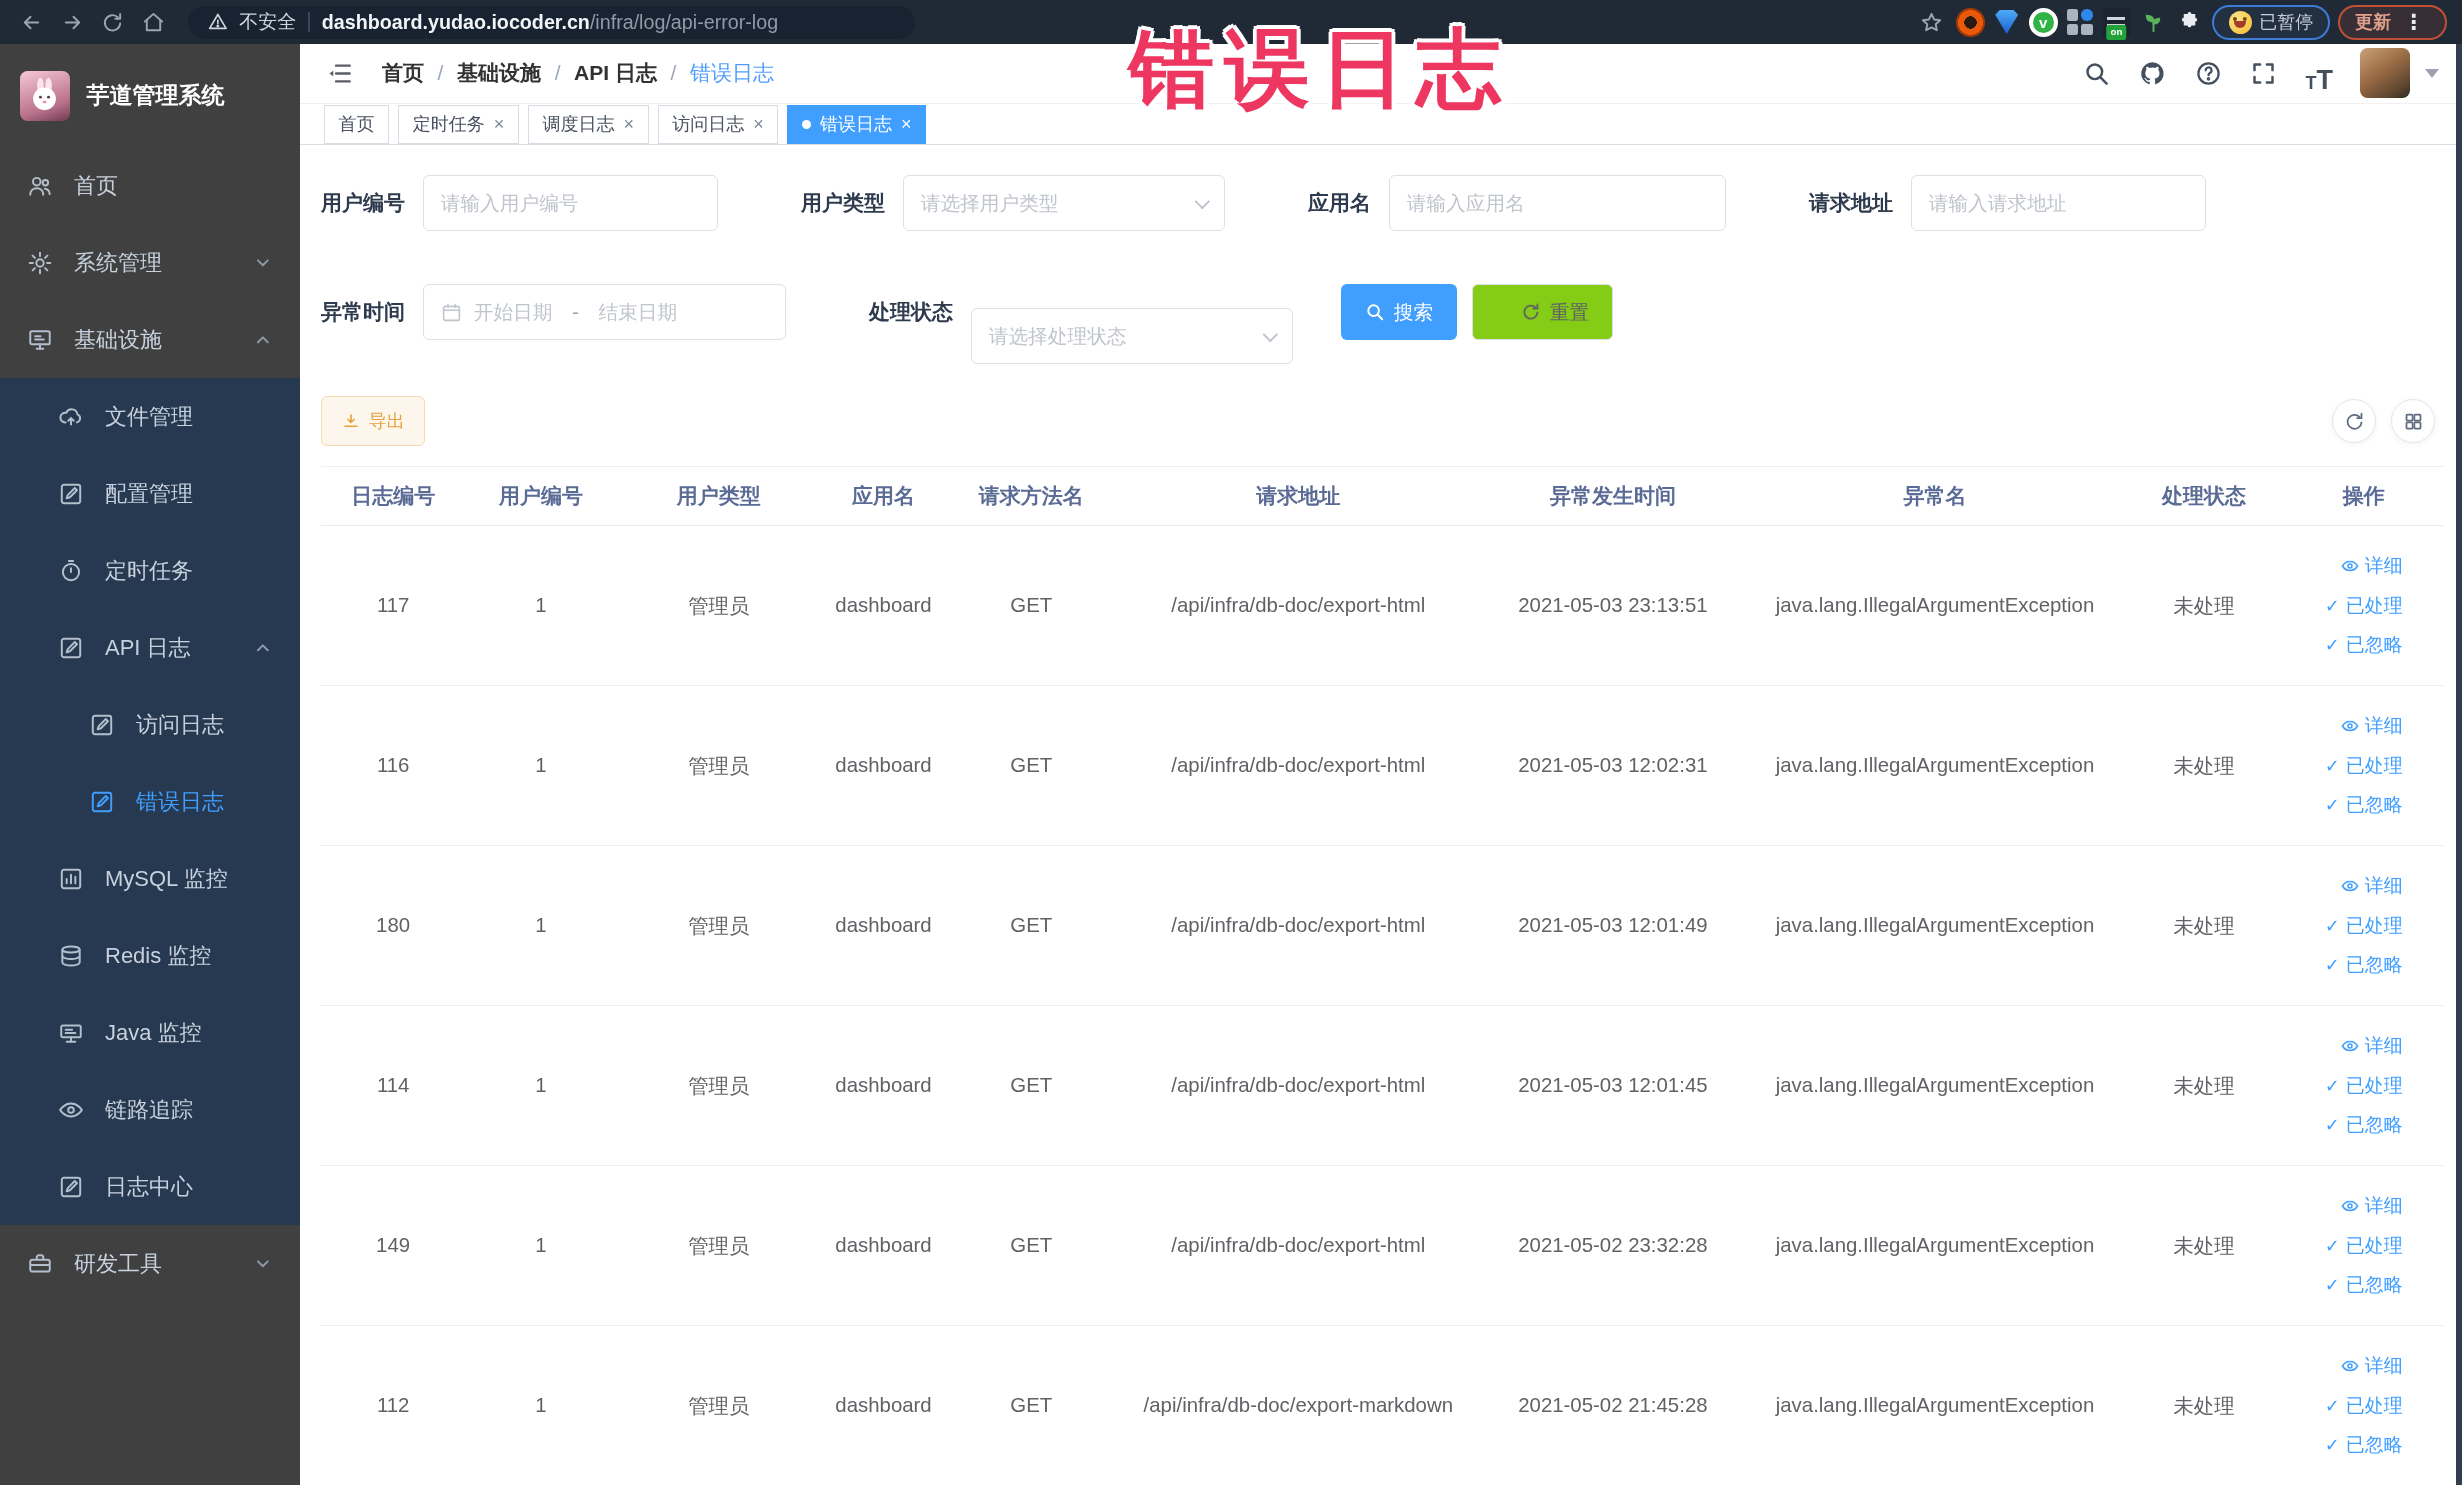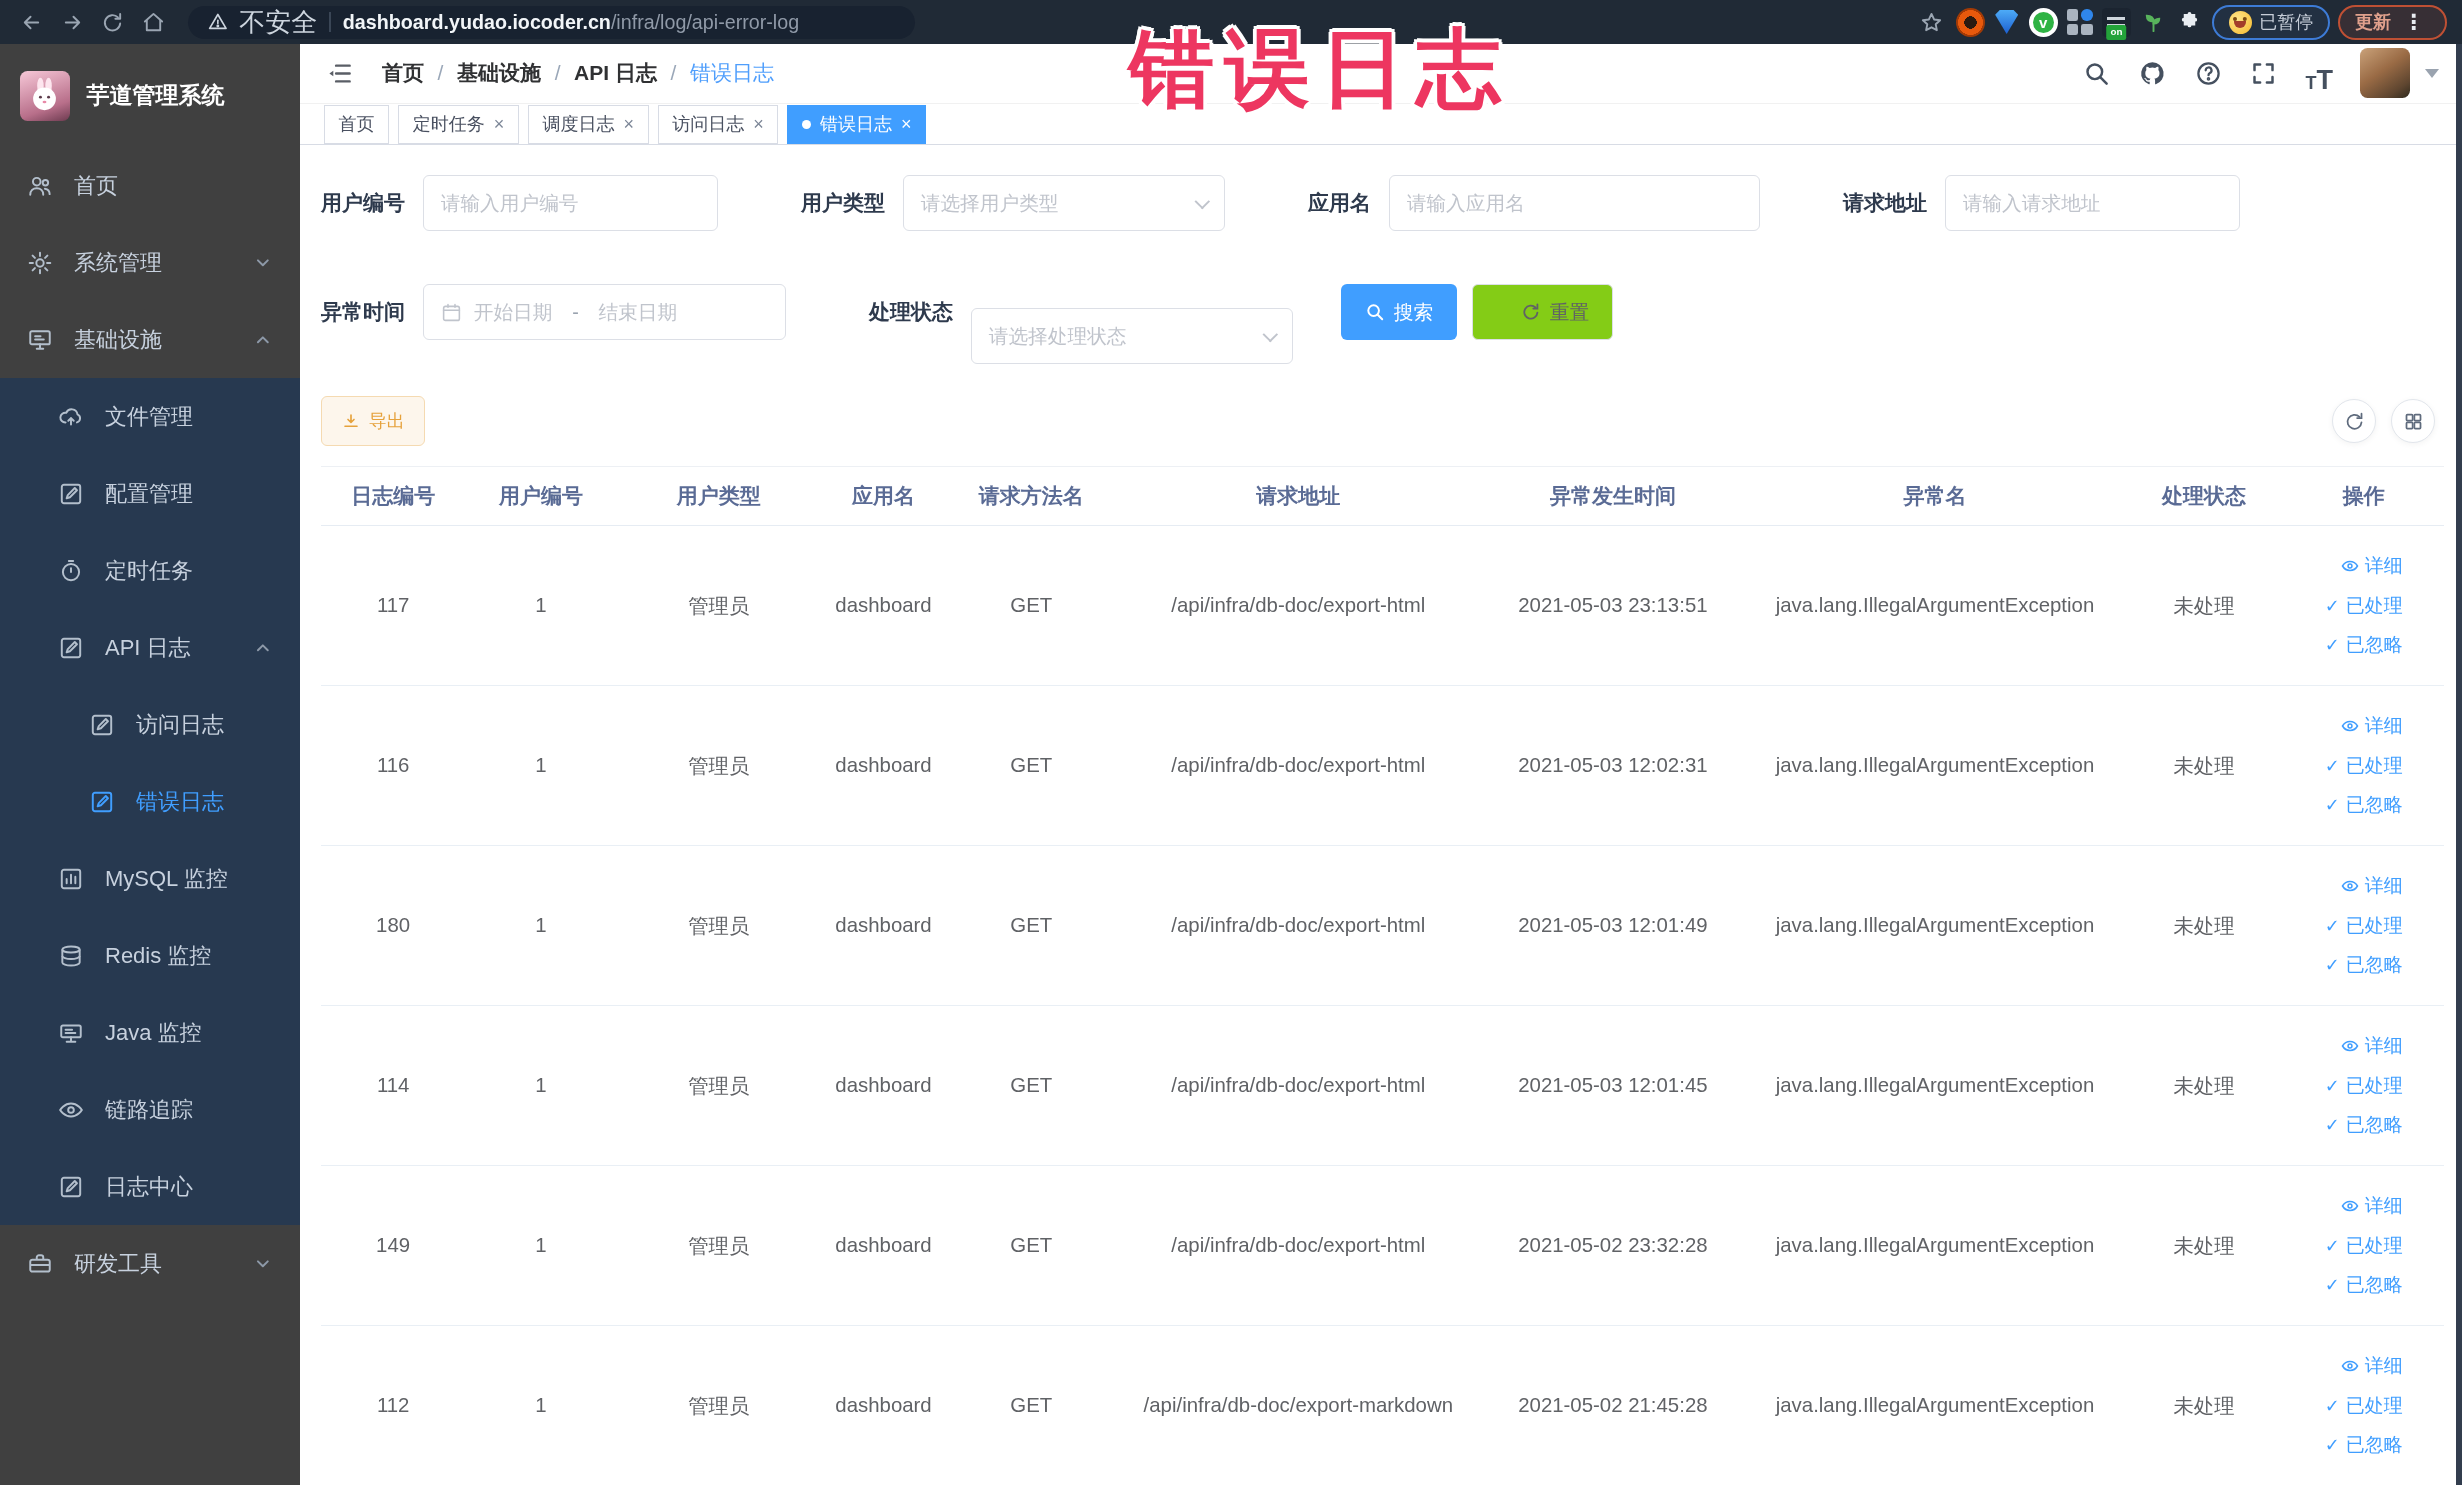--- a/index.html
+++ b/index.html
@@ -8,21 +8,21 @@
   svg { display:block; }
 
   
   .browser-bar { position:absolute; top:0; left:0; width:2462px; height:44px; background:#202a36;
     display:flex; align-items:center; padding:0 15px; gap:7.6px; z-index:50; }
   .bicon { width:33px; height:33px; display:flex; align-items:center; justify-content:center; color:#9aa5b2; flex:0 0 auto; border-radius:6px; }
   .bicon svg { width:23px; height:23px; }
   .url-pill { height:33px; background:#182230; border-radius:16.7px; display:flex; align-items:center;
     gap:12px; padding:0 19.7px; margin-left:10.6px; min-width:727px; flex:0 1 auto; }
   .url-pill .warn { color:#cdd5de; } .url-pill .warn svg { width:19.7px; height:19.7px; }
-  .sec-label { color:#cdd5de; font-size:26px; }
+  .sec-label { color:#cdd5de; font-size:19px; }
   .url-div { width:1.5px; height:19.7px; background:#3a4656; }
   .url-text { font-size:19.7px; font-weight:700; color:#f2f5f8; white-space:nowrap; }
   .url-text .path { color:#909aa8; font-weight:400; }
   .bar-spacer { flex:1; }
   .ext { width:29px; height:29px; border-radius:6px; display:flex; align-items:center; justify-content:center; flex:0 0 auto; }
   .ext-orange { background:radial-gradient(circle at 50% 50%, #2b1a10 30%, transparent 31%), radial-gradient(circle, #e8590c 60%, #a33a05 61%); border-radius:50%; }
   .ext-blue-shield { background:linear-gradient(180deg,#4dabf7,#1c5fd0); clip-path:polygon(50% 100%,0 20%,20% 0,80% 0,100% 20%); }
   .ext-green-circle { background:#fff; border-radius:50%; display:flex; align-items:center; justify-content:center; }
   .ext-green-circle .core { width:21px; height:21px; border-radius:50%; background:#2fb344; color:#fff; font-size:15px; font-weight:700; display:flex; align-items:center; justify-content:center; }
   .ext-grid { display:grid; grid-template-columns:11.4px 11.4px; grid-gap:3px; }
@@ -481,21 +481,21 @@
           <input placeholder="请输入用户编号" style="">
         </div>
         <span class="gap110"></span>
         <span class="flabel">用户类型</span>
         <div class="fctl sel" style="width:322px;">
           <span class="ph">请选择用户类型</span>
           <span class="chev-s"></span>
         </div>
         <span class="gap110"></span>
         <span class="flabel">应用名</span>
-        <div class="fctl" style="width:371px;">
+        <div class="fctl" style="width:337px;">
           <input placeholder="请输入应用名" style="">
         </div>
         <span class="gap110"></span>
         <span class="flabel">请求地址</span>
         <div class="fctl" style="width:295px;">
           <input placeholder="请输入请求地址" style="">
         </div>
       </div>
 
       <div class="frow">

